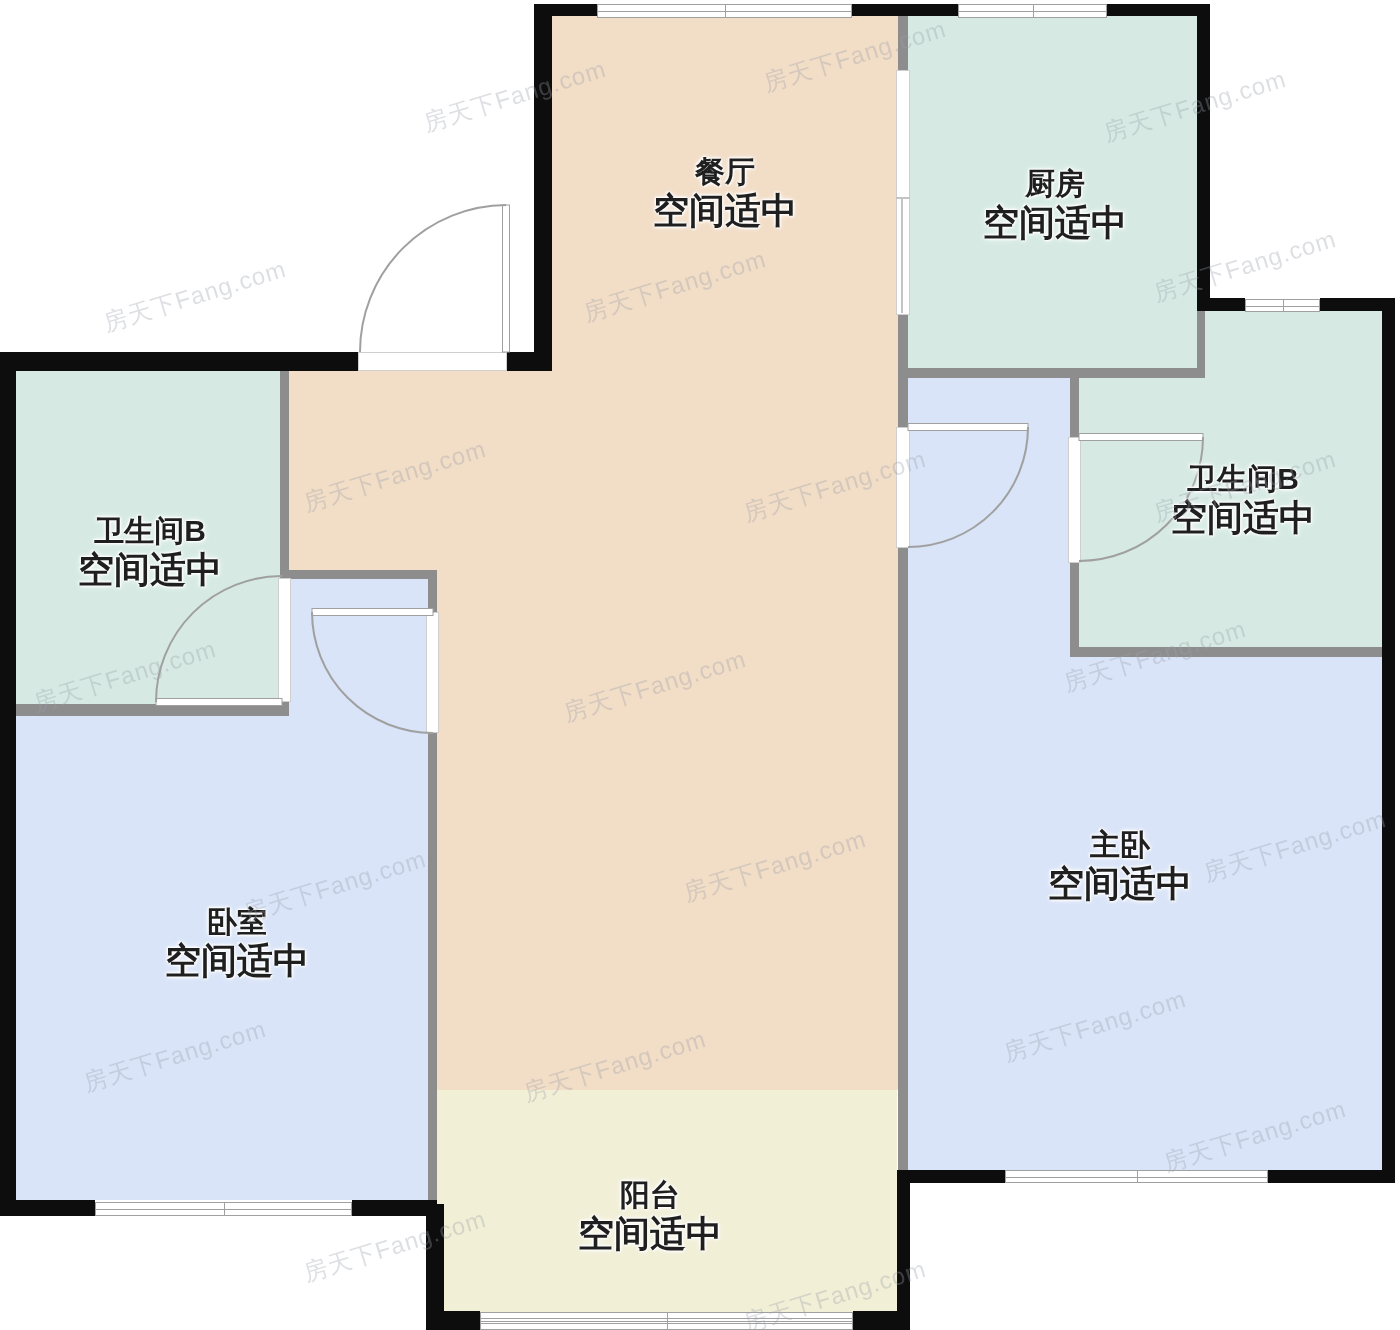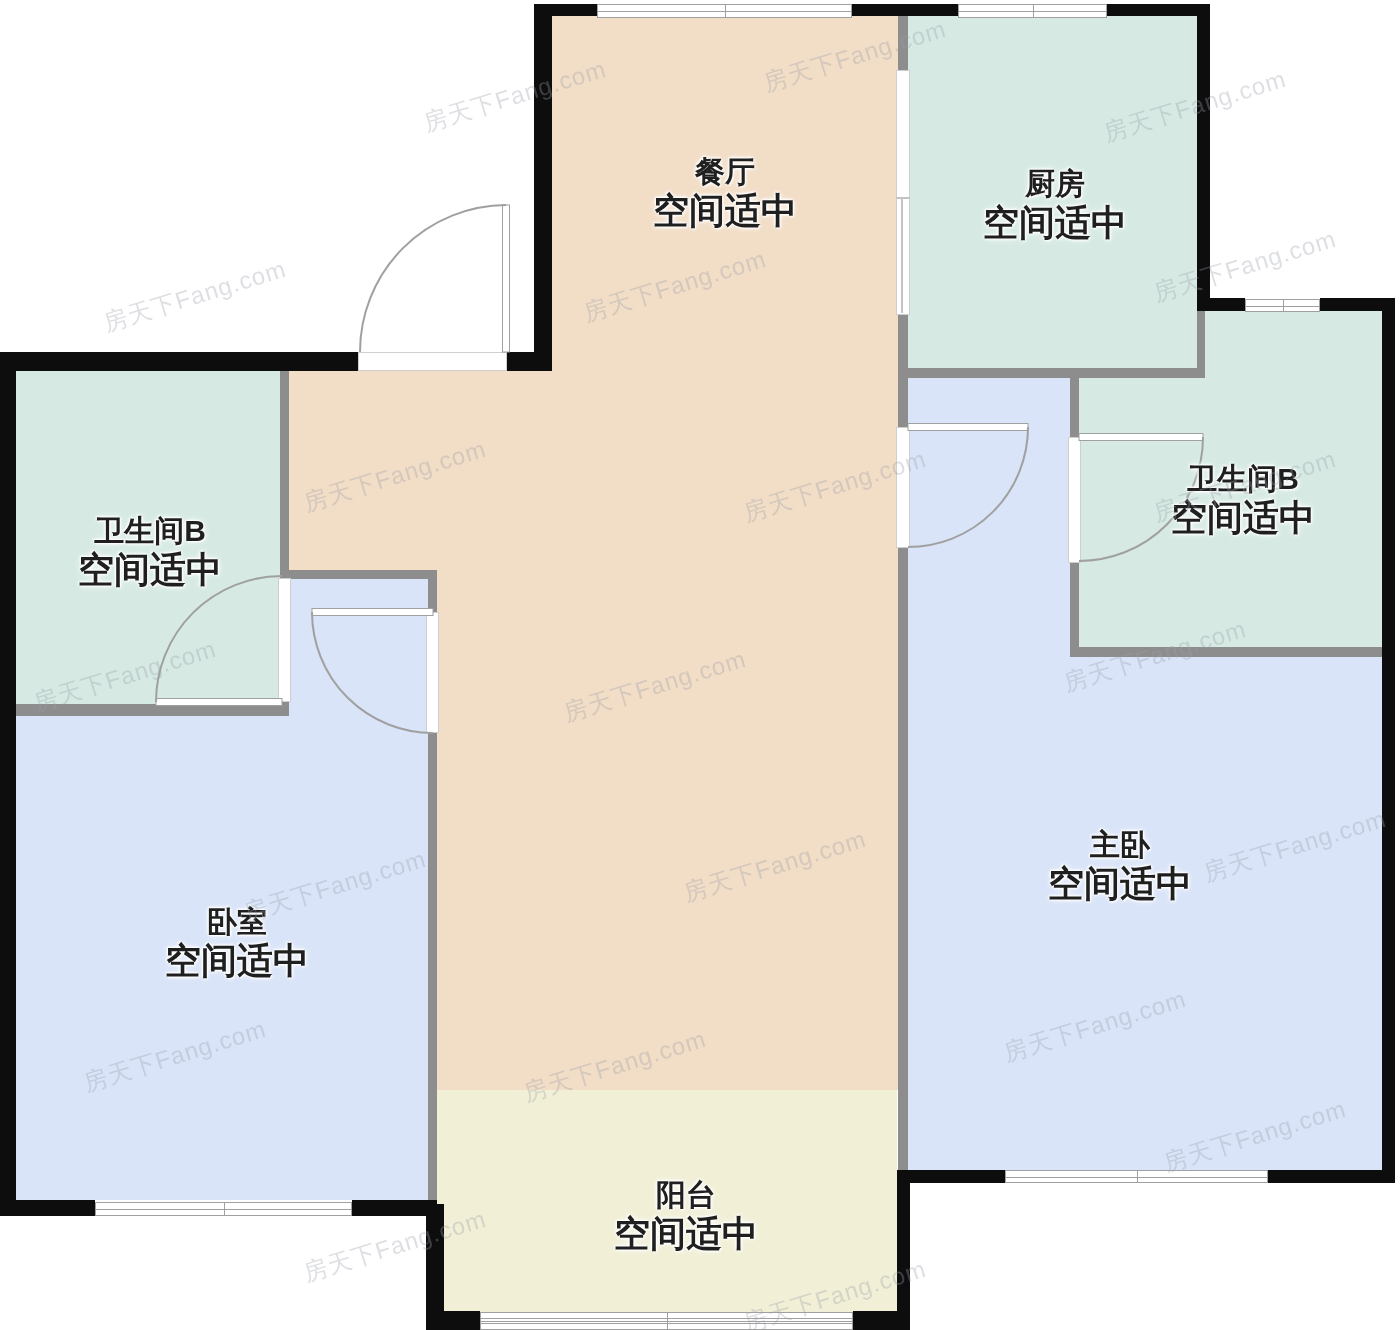--- a/index.html
+++ b/index.html
@@ -130,21 +130,21 @@
     <span class="rnote">空间适中</span>
   </div>
   <div class="room-label" style="left:237px;top:942px;">
     <span class="rname">卧室</span>
     <span class="rnote">空间适中</span>
   </div>
   <div class="room-label" style="left:1120px;top:865px;">
     <span class="rname">主卧</span>
     <span class="rnote">空间适中</span>
   </div>
-  <div class="room-label" style="left:686px;top:1215px;">
+  <div class="room-label" style="left:650px;top:1215px;">
     <span class="rname">阳台</span>
     <span class="rnote">空间适中</span>
   </div>
 
   <span class="wm" style="left:420px;top:80px;">房天下Fang.com</span>
   <span class="wm" style="left:760px;top:40px;">房天下Fang.com</span>
   <span class="wm" style="left:1100px;top:90px;">房天下Fang.com</span>
   <span class="wm" style="left:100px;top:280px;">房天下Fang.com</span>
   <span class="wm" style="left:580px;top:270px;">房天下Fang.com</span>
   <span class="wm" style="left:1150px;top:250px;">房天下Fang.com</span>

